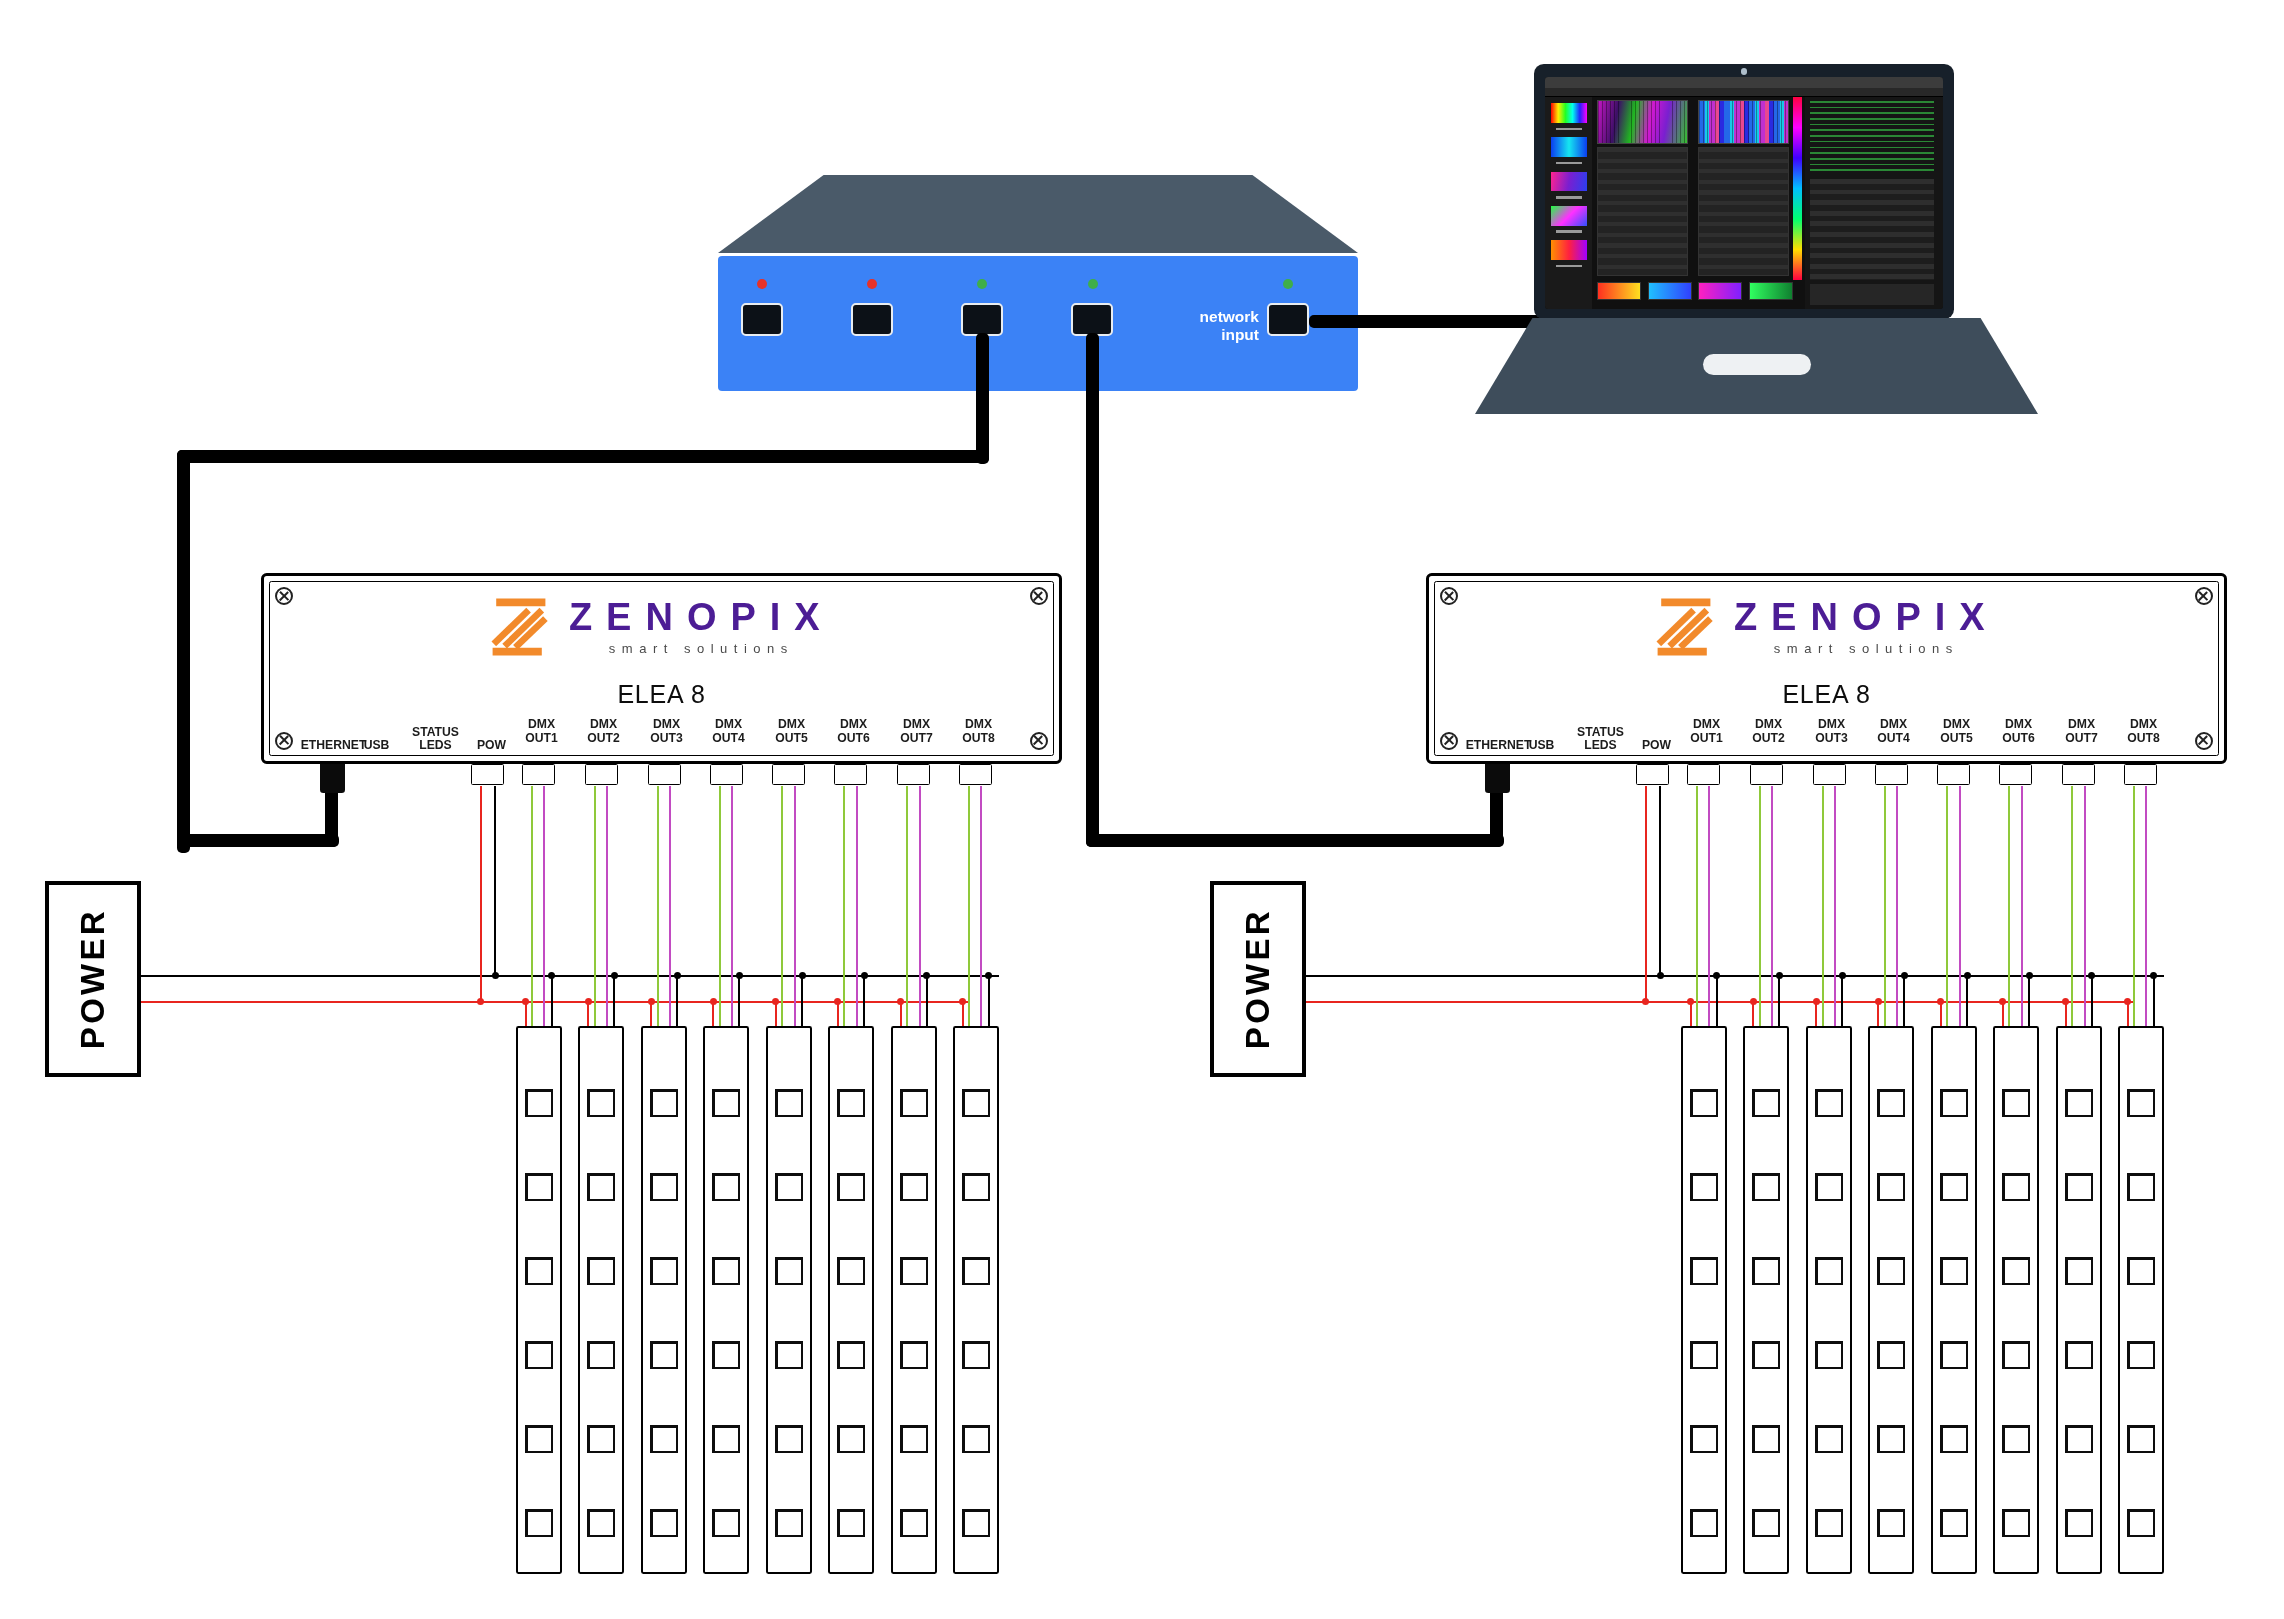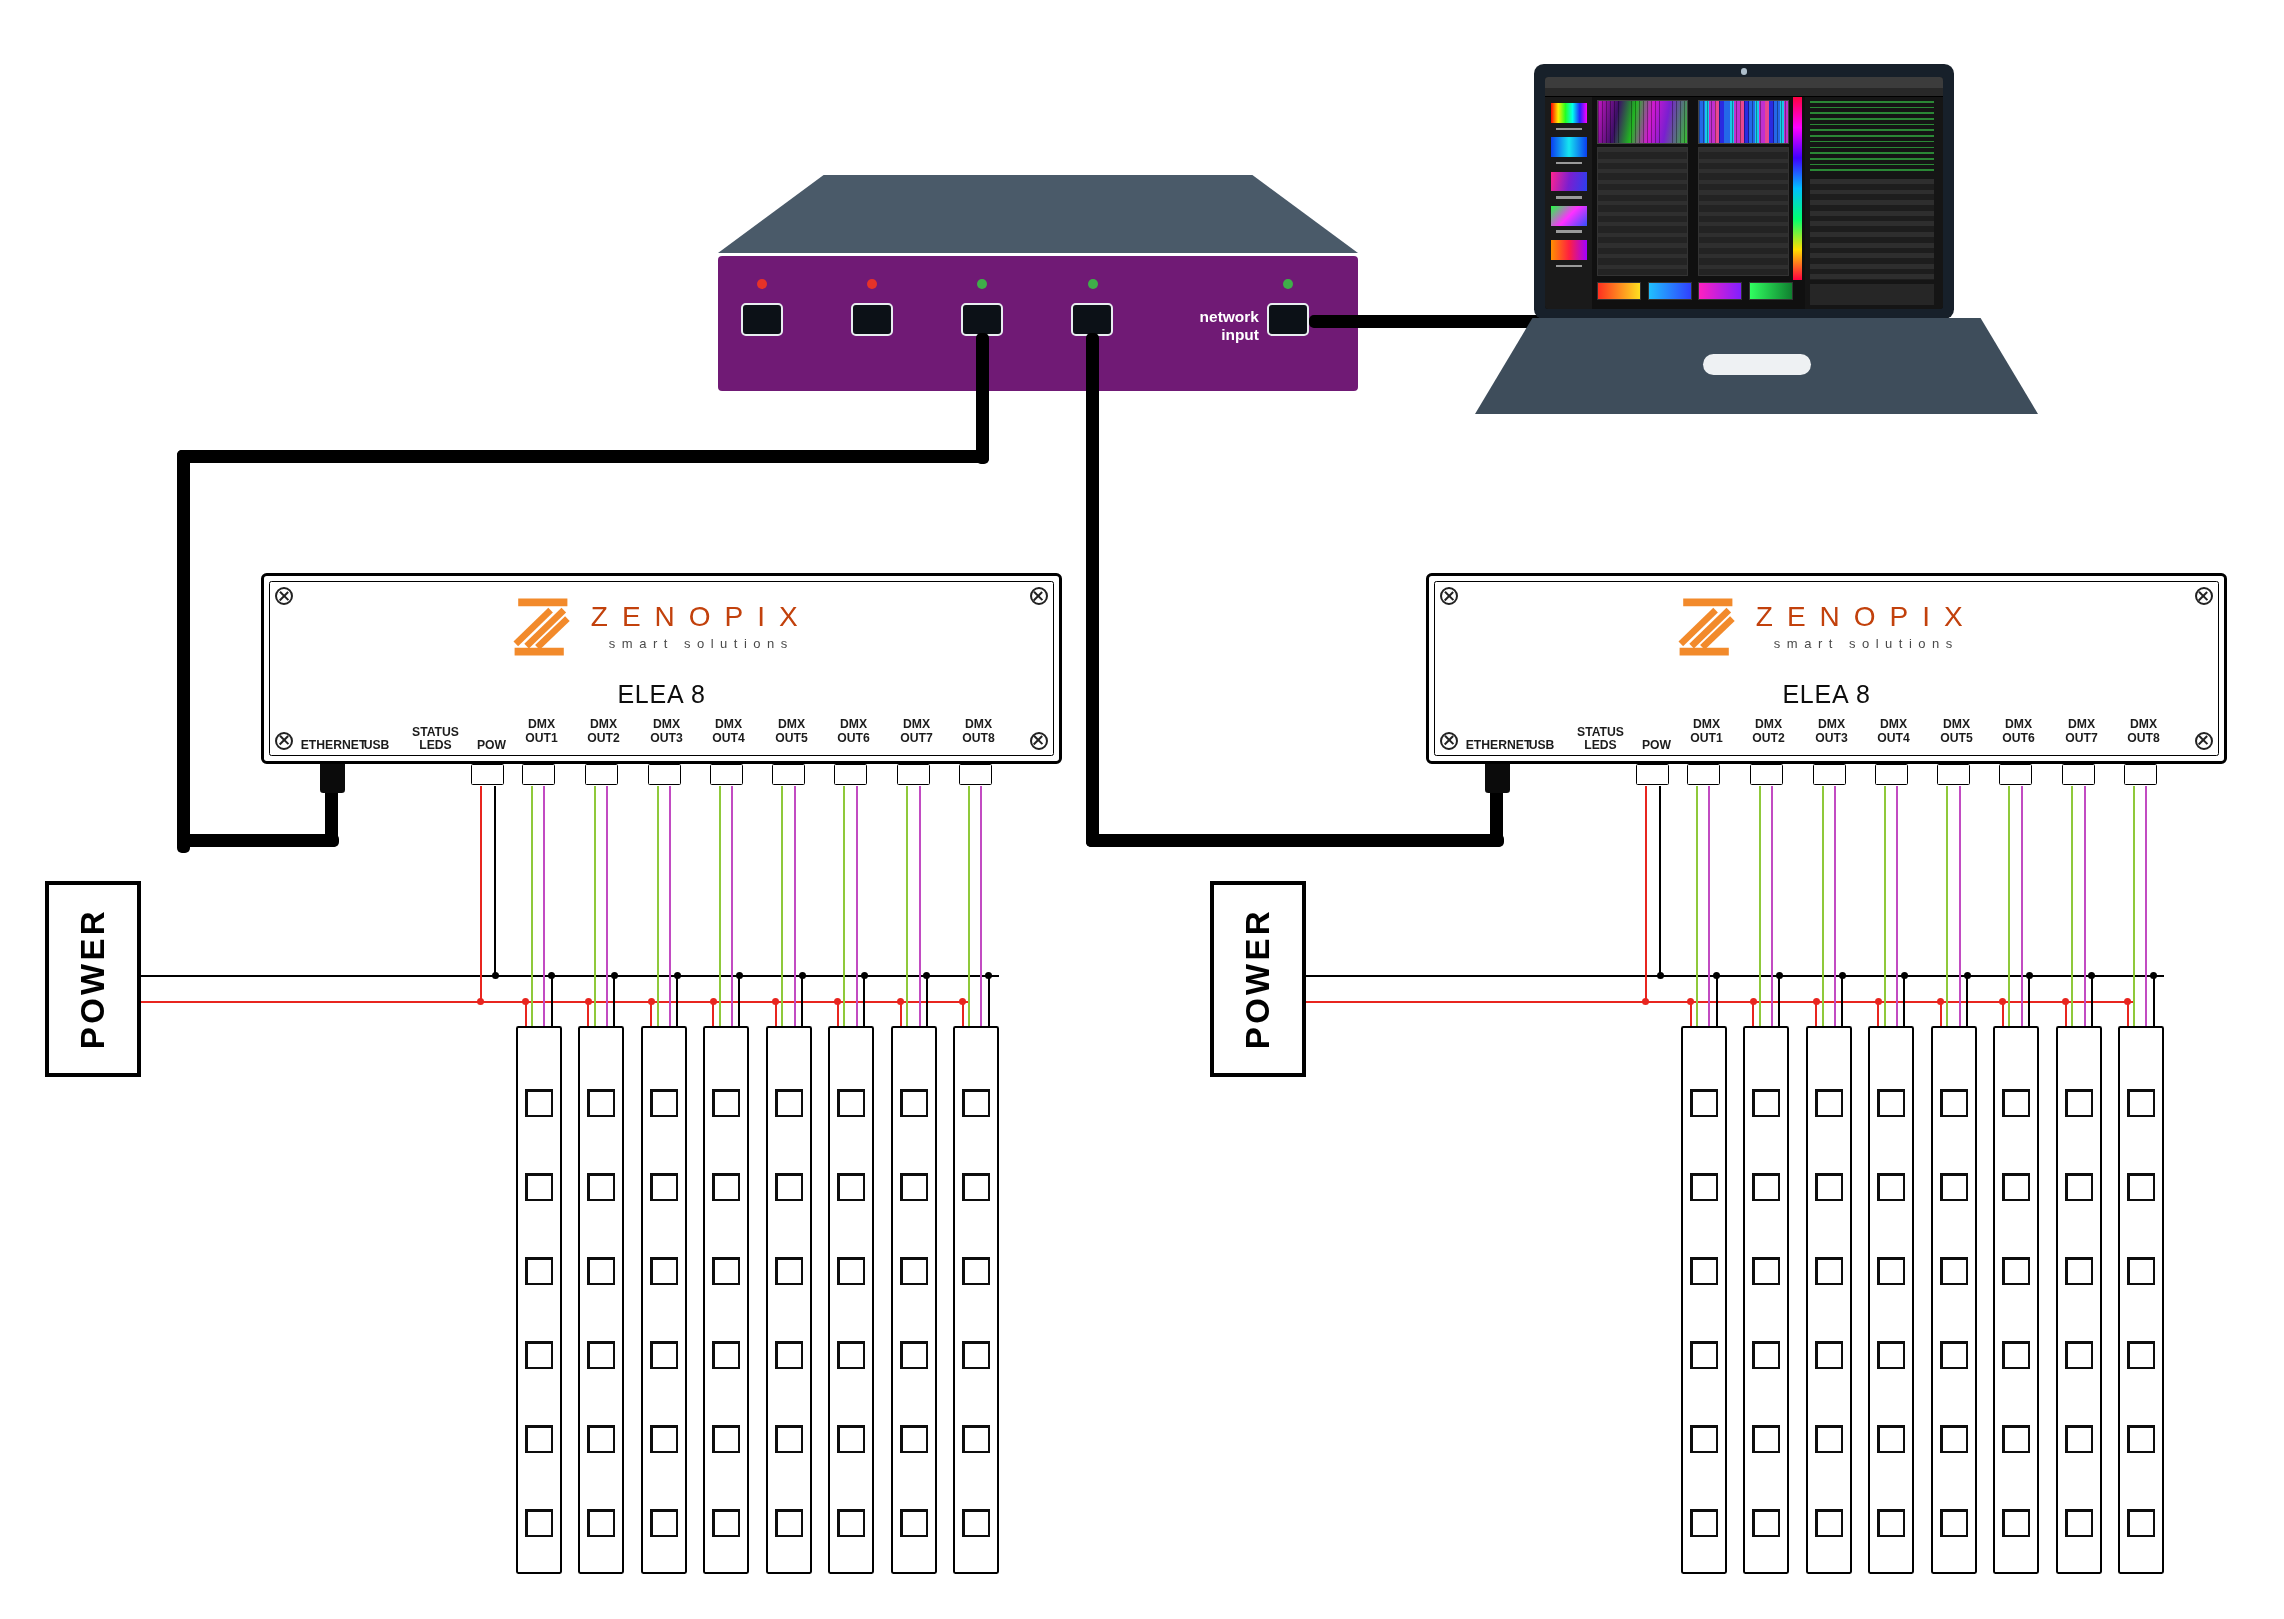--- a/index.html
+++ b/index.html
@@ -6,21 +6,21 @@
   body{background:#fff}
   .canvas{position:relative;width:2284px;height:1619px;background:#fff;overflow:hidden;
           font-family:"Liberation Sans",sans-serif;color:#000}
 
   
   .big-title{position:absolute;text-align:center;font-size:59px;font-weight:bold;letter-spacing:0.8px;color:#000}
 
   
   .sw-top{position:absolute;left:718px;top:175px;width:640px;height:78px;background:#4a5a69;
           clip-path:polygon(16.5% 0,83.5% 0,100% 100%,0 100%)}
-  .sw-body{position:absolute;left:718px;top:256px;width:640px;height:135px;background:#701a75;border-radius:4.1px}
+  .sw-body{position:absolute;left:718px;top:256px;width:640px;height:135px;background:#3b82f6;border-radius:4.1px}
   .sw-port{position:absolute;top:47px;width:42px;height:33px;background:#0c1117;border:2.4px solid #e9edf0;border-radius:4.9px}
   .led{position:absolute;top:23px;width:9.8px;height:9.8px;border-radius:50%}
   .led-red{background:#e63228}
   .led-green{background:#3fae49}
   .netin{position:absolute;left:450px;top:52px;width:91px;text-align:right;font-size:15.5px;font-weight:bold;
          color:#fff;line-height:1.15;white-space:pre-line}
 
   
   .cable{position:absolute;background:#000;border-radius:4.9px}
 
@@ -74,21 +74,21 @@
   .power-text{writing-mode:vertical-rl;transform:rotate(180deg);font-size:33px;font-weight:bold;letter-spacing:3.3px}
 
   .device{position:absolute;left:261px;top:573px;width:801px;height:191px;background:#fff;border:3.3px solid #000;border-radius:5.7px}
   .device::before{content:"";position:absolute;inset:4.9px;border:1.6px solid #000;border-radius:2.4px;pointer-events:none}
   .screw{position:absolute;width:18px;height:18px;border:2.4px solid #222;border-radius:50%;display:block}
   .screw::before,.screw::after{content:"";position:absolute;left:0.8px;right:0.8px;top:50%;height:2.4px;margin-top:-1.2px;background:#222}
   .screw::before{transform:rotate(45deg)}
   .screw::after{transform:rotate(-45deg)}
   .brand-row{position:absolute;left:0;right:0;top:21px;display:flex;justify-content:center;align-items:center;gap:19.6px}
   .logo{width:60px;height:60px;flex:none}
-  .brand{font-size:28px;font-weight:normal;letter-spacing:14px;color:#c2410c;line-height:1}
+  .brand{font-size:38px;font-weight:bold;letter-spacing:14px;color:#4c1d95;line-height:1}
   .tagline{font-size:13px;letter-spacing:6.5px;color:#4a4a4a;margin-top:5.7px;text-align:center}
   .model{position:absolute;left:0;right:0;top:104px;text-align:center;font-size:25px;color:#0d0d0d;letter-spacing:0.8px}
   .plabel{position:absolute;bottom:8.2px;text-align:center;font-size:12.2px;font-weight:600;color:#1c1c1c;line-height:1.1}
   .dmx{bottom:16px;width:73px}
   .dmx b,.dmx em{display:block;font-style:normal;font-weight:600}
 
   .plug{position:absolute;top:764px;width:24.5px;height:29px;background:#0b0b0b;border-radius:0 0 3.3px 3.3px}
   .conn{position:absolute;top:764px;width:33px;height:21px;background:#fff;border:1.6px solid #000;border-radius:1.6px}
   .bus{position:absolute;height:2.4px}
   .wire{position:absolute;width:2.4px}

